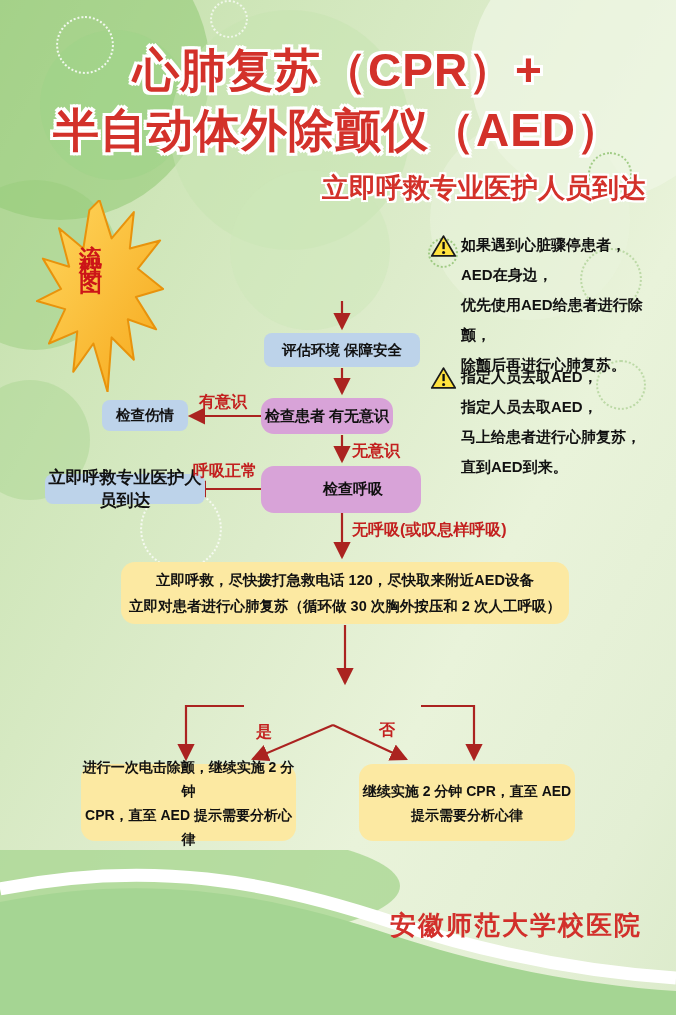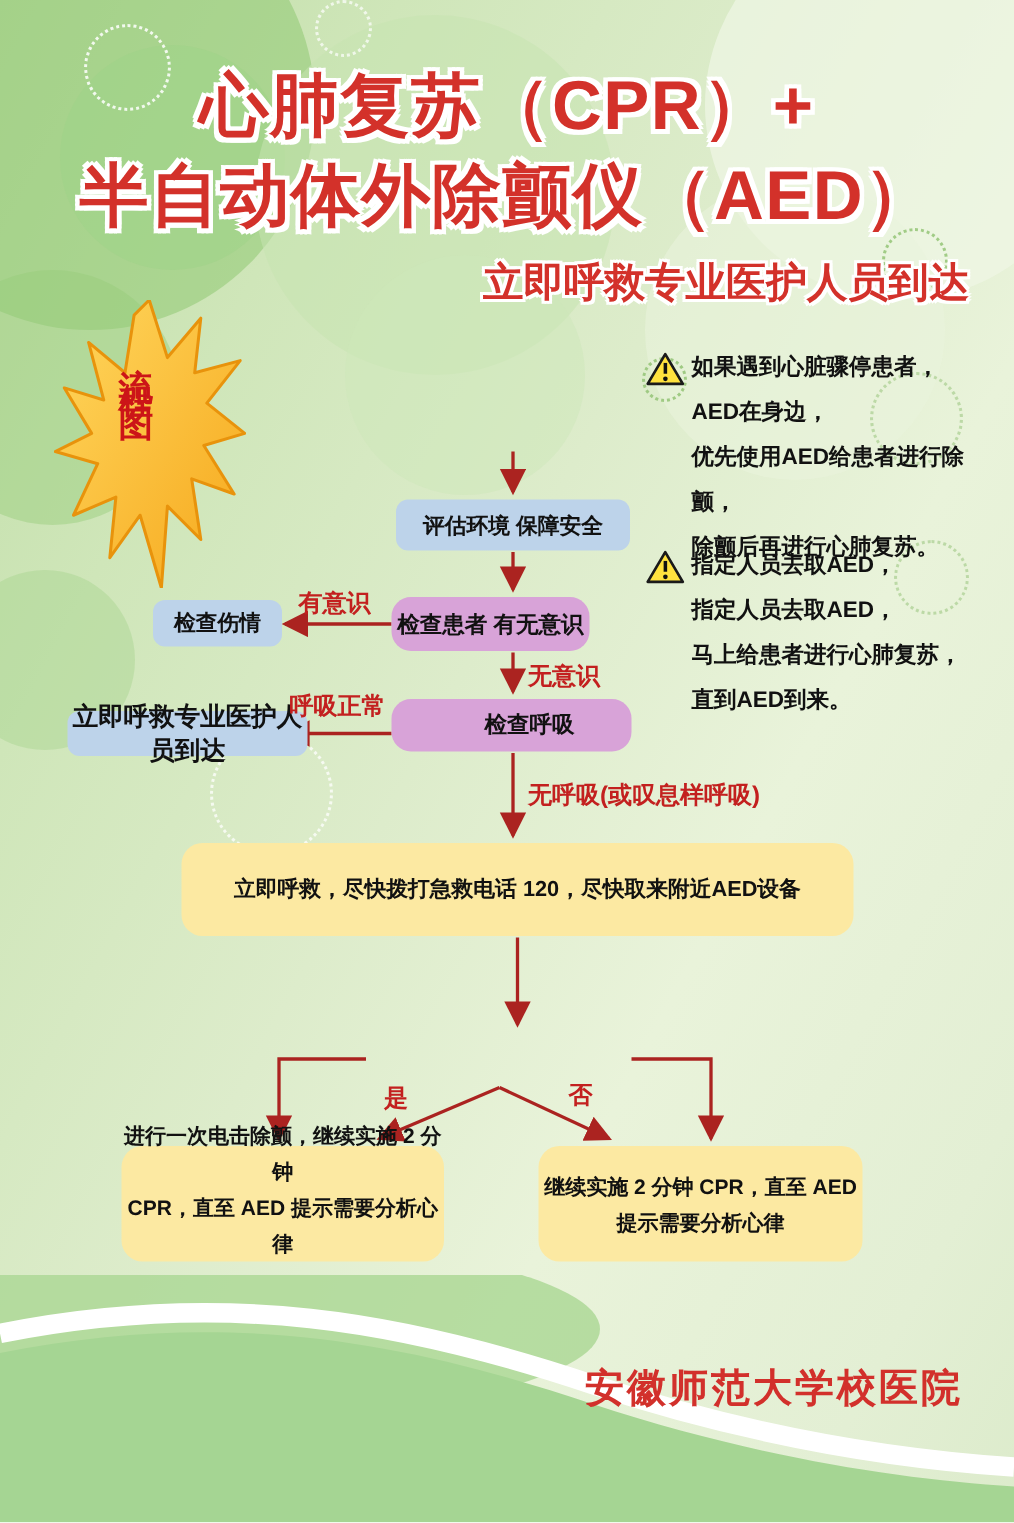--- a/index.html
+++ b/index.html
@@ -61,25 +61,25 @@
     font-weight:bold; color:#111; text-align:center;
   }
   .box-blue  { background:#bdd3ea; border-radius:8px;  font-size:14.5px; }
   .box-blue2 { background:#9fc2e2; border-radius:10px; font-size:13.5px; }
   .box-pink  { background:#d8a3d8; border-radius:13px; font-size:15px; }
   .box-yellow{ background:#fce9a2; border-radius:14px; font-size:14px; line-height:24px; }
   .n1 { left:264px; top:267px; width:156px; height:33px; }
   .n2 { left:264px; top:333px; width:156px; height:34px; }
   .n3 { left:261px; top:398px; width:132px; height:36px; }
   .n4 { left:102px; top:400px; width:86px;  height:31px; }
-  .n5 { left:261px; top:466px; width:160px; height:35px;padding-left:24px; }
+  .n5 { left:261px; top:466px; width:160px; height:47px;padding-left:24px; }
   .n6 { left:45px;  top:474px; width:160px; height:30px; font-size:17px; }
   .n7 { left:121px; top:562px; width:448px; height:62px; font-size:14.5px; line-height:26px; }
   .n8 { left:244px; top:688px; width:177px; height:36px; }
-  .n9 { left:81px;  top:764px; width:215px; height:77px;justify-content:flex-end; }
+  .n9 { left:81px;  top:764px; width:215px; height:77px; }
   .n10{ left:359px; top:764px; width:216px; height:77px; }
 
   .elabel { position:absolute; font-weight:bold; color:#c3201f; font-size:16px; white-space:nowrap; }
   .lab-conscious    { left:199px; top:392px; }
   .lab-unconscious  { left:352px; top:441px; }
   .lab-breathnormal { left:193px; top:461px; }
   .lab-nobreath     { left:352px; top:520px; }
   .lab-useaed       { left:357px; top:641px; font-size:15px; }
   .lab-yes          { left:256px; top:722px; }
   .lab-no           { left:379px; top:720px; }
@@ -198,20 +198,21 @@
       <span>检查伤情</span>
     </div>
   <div class="fbox box-pink n5">
       <span>检查呼吸</span>
     </div>
   <div class="fbox box-blue n6">
       <span>立即呼救专业医护人员到达</span>
     </div>
   <div class="fbox box-yellow n7">
     <span>立即呼救，尽快拨打急救电话 120，尽快取来附近AED设备</span>
+    <span>立即对患者进行心肺复苏（循环做 30 次胸外按压和 2 次人工呼吸）</span>
   </div>
   <div class="fbox box-yellow n9">
     <span>进行一次电击除颤，继续实施 2 分钟</span>
     <span>CPR，直至 AED 提示需要分析心律</span>
   </div>
   <div class="fbox box-yellow n10">
     <span>继续实施 2 分钟 CPR，直至 AED</span>
     <span>提示需要分析心律</span>
   </div>
 

